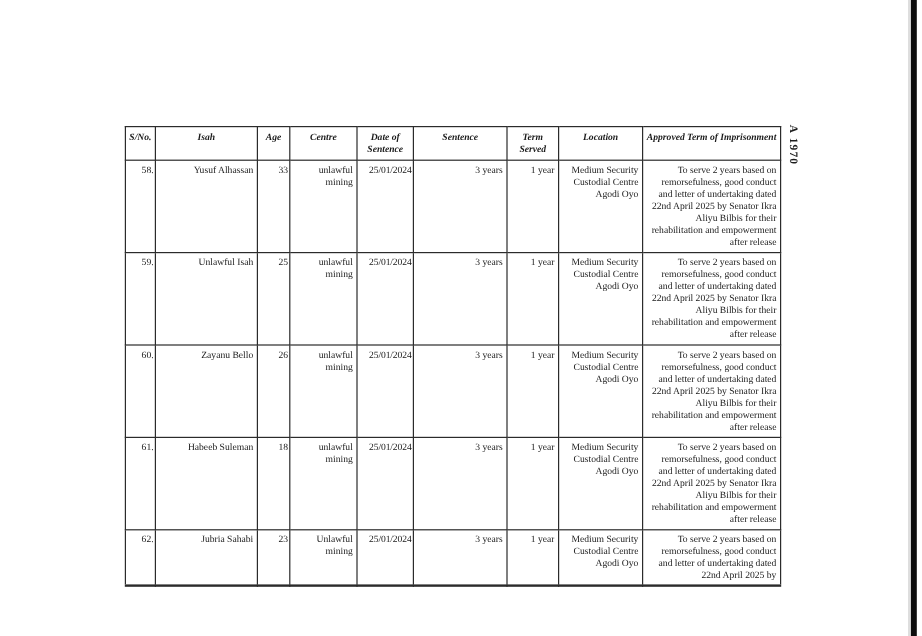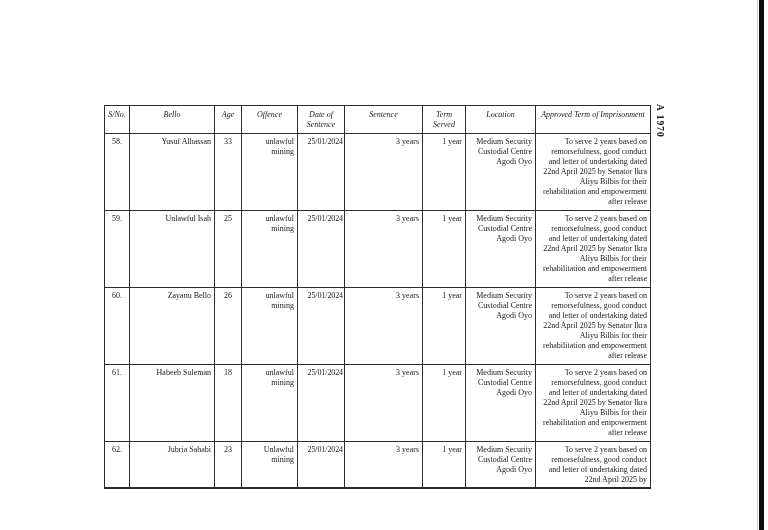--- a/index.html
+++ b/index.html
@@ -15,27 +15,27 @@
     width: 546px;
     border-collapse: collapse;
     table-layout: fixed;
     font-size: 8px;
     line-height: 10px;
     color: #1a1a1a;
   }
   table.doc-table, .doc-table th, .doc-table td { border: 1px solid #2b2b2b; }
   table.doc-table { border-bottom-width: 2px; }
   .doc-table th {
-    font-weight: normal; font-style: italic;
+    font-weight: bold; font-style: italic;
     text-align: center; vertical-align: top;
     padding: 4px 2px 3px 2px;
     height: 28px;
   }
   .doc-table td { vertical-align: top; padding: 3px 3px 2px 4px; text-align: right; }
-  .doc-table td.c-sno, .doc-table td.c-age { text-align: center; padding-left: 1px; padding-right: 1px; }
+  .doc-table td.c-sno, .doc-table td.c-age { padding-left: 1px; padding-right: 1px; }
   .doc-table td.c-date { white-space: nowrap; padding-left: 2px; padding-right: 1px; letter-spacing: -0.1px; }
   .doc-table tr.data-row { height: 77px; }
   .doc-table tr.row-clipped { height: 45px; }
   .doc-table tr.row-clipped .cell-inner { max-height: 40px; overflow: hidden; }
 
   
   .margin-note {
     position: absolute;
     left: 655px; top: 104px;
     writing-mode: vertical-rl;
@@ -63,23 +63,23 @@
       <col style="width:56px">
         <col style="width:47px">
         <col style="width:78px">
       <col style="width:43px">
         <col style="width:70px">
         <col style="width:115px">
     </colgroup>
     <thead>
         <tr>
           <th class="c-sno">S/No.</th>
-          <th class="c-name">Bello</th>
+          <th class="c-name">Isah</th>
           <th class="c-age">Age</th>
-          <th class="c-offence">Offence</th>
+          <th class="c-offence">Centre</th>
           <th class="c-date">Date of Sentence</th>
           <th class="c-sentence">Sentence</th>
           <th class="c-term">Term Served</th>
           <th class="c-location">Location</th>
           <th class="c-approved">Approved Term of Imprisonment</th>
         </tr>
       </thead>
     <tbody>
         <tr class="data-row">
           <td class="c-sno">

